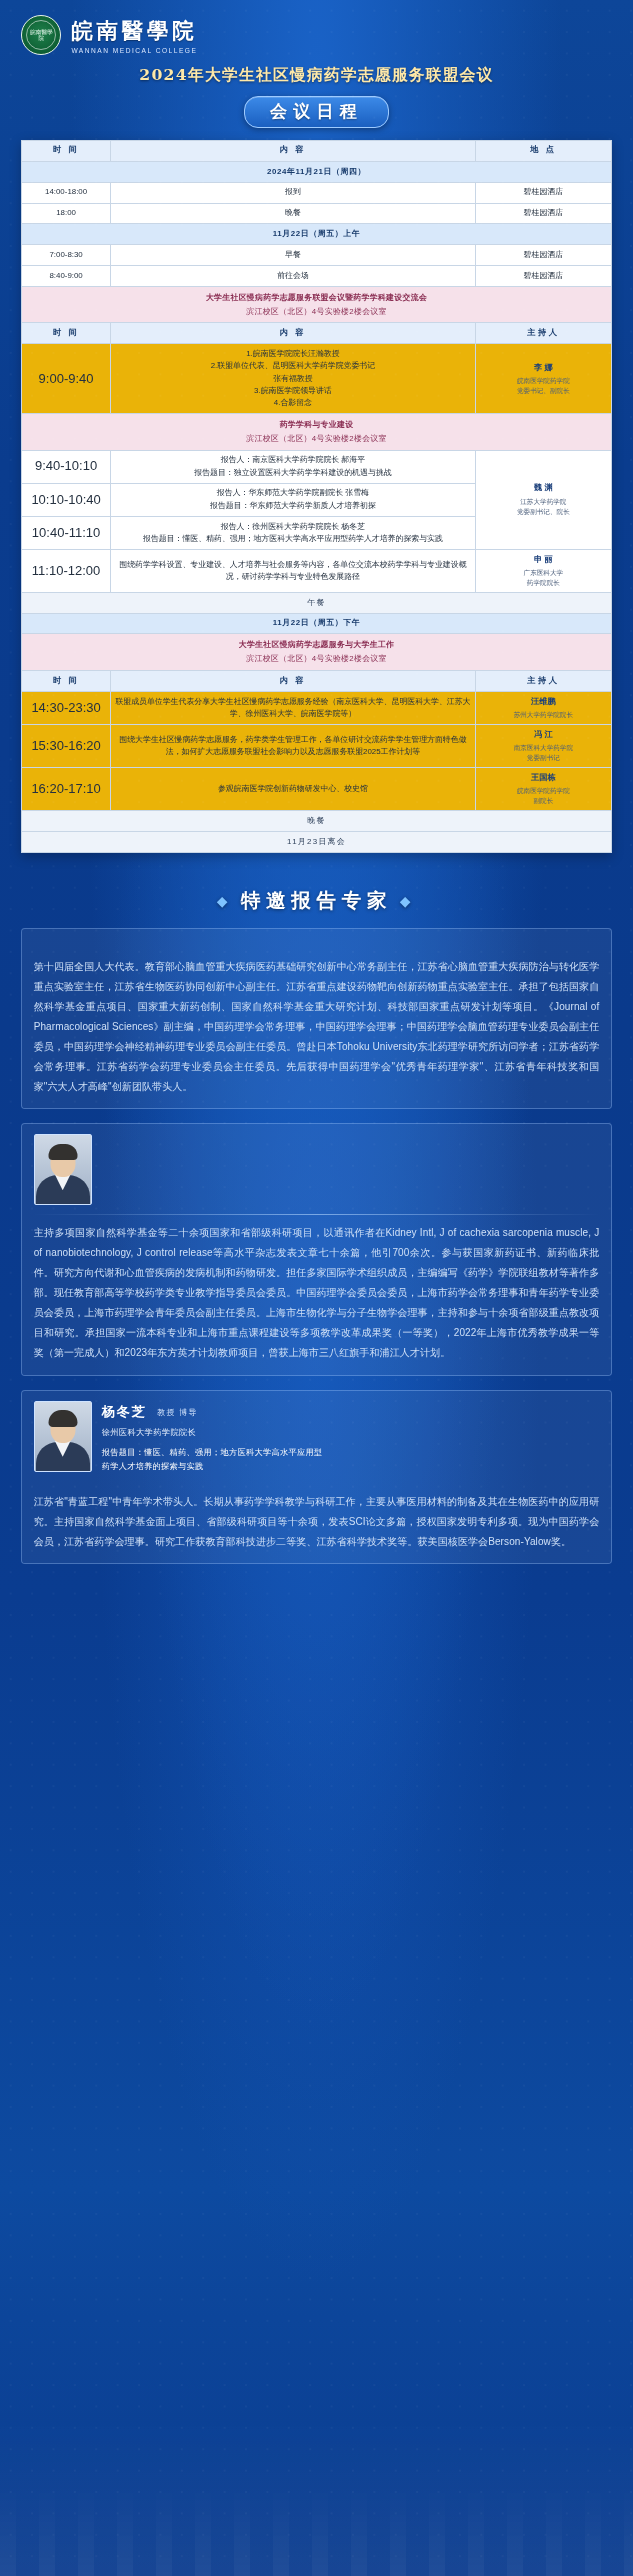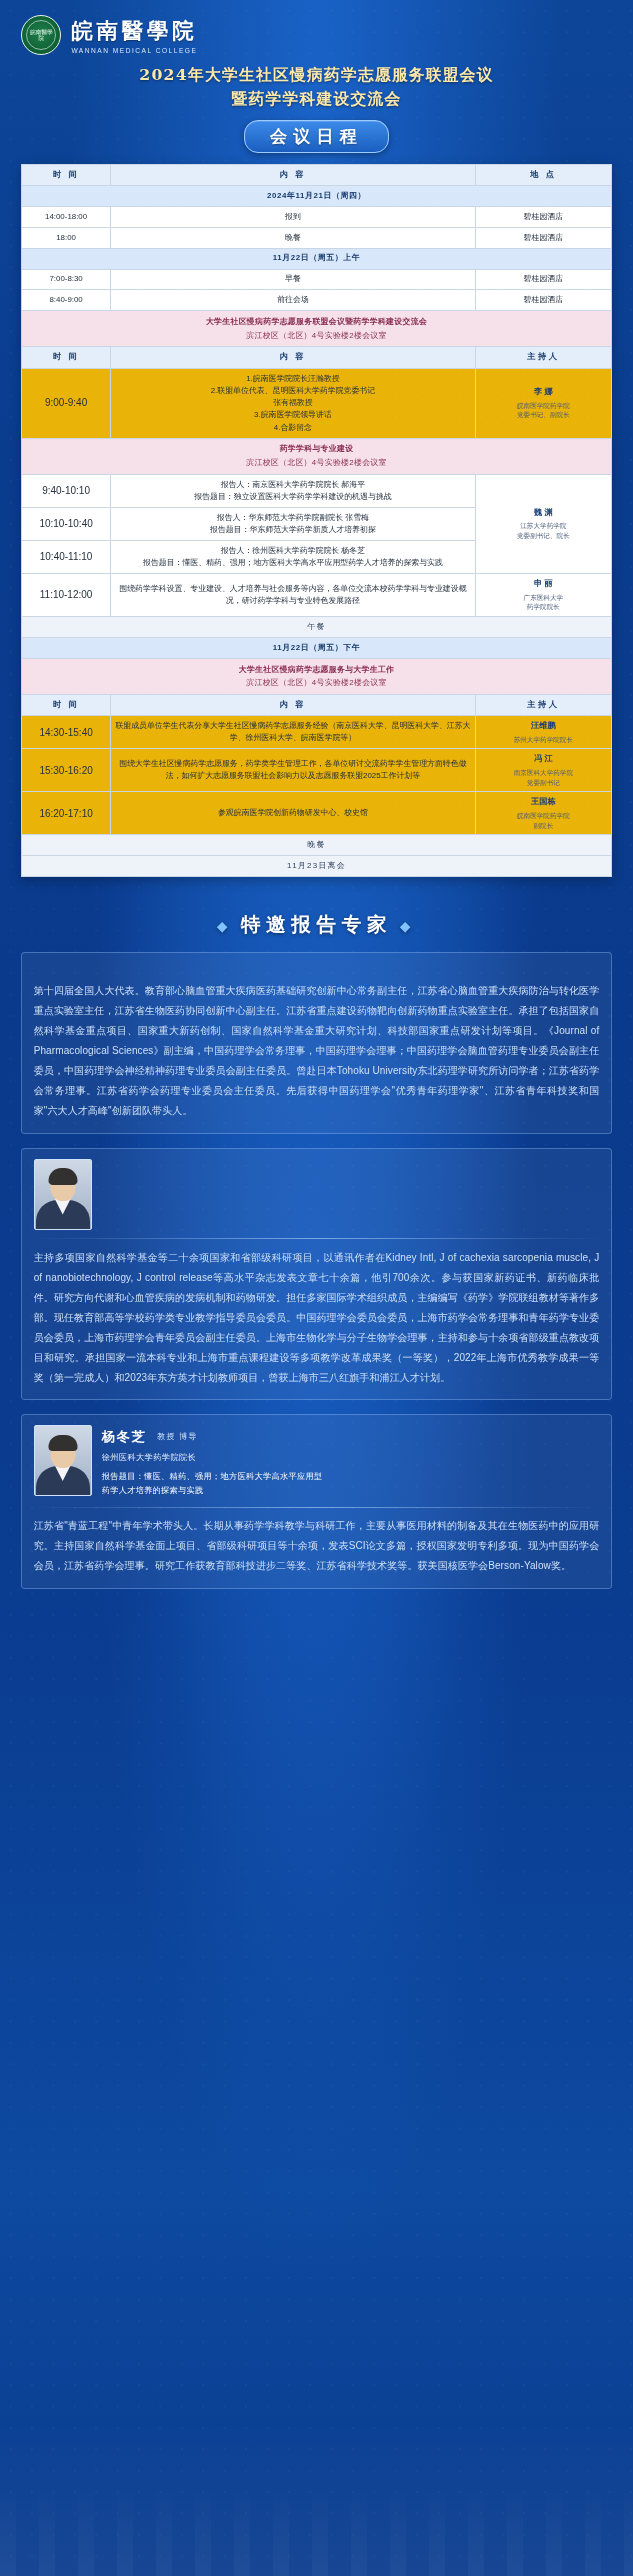--- a/index.html
+++ b/index.html
@@ -149,21 +149,21 @@
     line-height:1.75;
     letter-spacing:0.3px;
   }
   tr.sessionbar td .sub { font-weight:normal; color:#8a2d52; }
   tr.meal td { background:#eef3fa; color:#30425c; letter-spacing:1.3px; }
   td.content-left { text-align:left; padding-left:6.3px; }
   td.host { font-size:8.2px; font-weight:bold; color:#1b3f7a; }
   td.host .org {
     display:block; font-weight:normal; font-size:6.6px; color:#4a5d7a; margin-top:1.9px; line-height:1.5;
   }
-  td.time-cell { font-size:10px; }
+  td.time-cell { font-size:13px; }
   .pink-row td { background:#eab308; }
 
   
   .experts-title {
     text-align:center;
     margin:34px 0 3.8px;
     font-family:"DejaVu Serif", serif;
     font-size:19.5px; font-weight:bold; letter-spacing:5.7px;
     color:#ffffff;
     text-shadow:0 1.3px 3.8px rgba(0,0,0,.45);
@@ -248,21 +248,20 @@
     </div>
     <div class="school-names">
       <div class="school-cn">皖南醫學院</div>
       <div class="school-en">WANNAN MEDICAL COLLEGE</div>
     </div>
   </div>
 
   <div class="title-wrap">
     <div class="title-main">
       <span>2024年大学生社区慢病药学志愿服务联盟会议</span>
-      <span class="l2">暨药学学科建设交流会</span>
     </div>
     <div class="agenda-badge">会议日程</div>
   </div>
 
   <div class="sched-wrap">
     <table class="sched">
       <colgroup>
           <col class="col-time">
           <col class="col-content">
           <col class="col-place">
@@ -369,21 +368,21 @@
             <div>大学生社区慢病药学志愿服务与大学生工作</div>
             <div class="sub">滨江校区（北区）4号实验楼2楼会议室</div>
           </td>
         </tr>
         <tr>
           <th class="hdr">时 间</th>
           <th class="hdr">内 容</th>
           <th class="hdr">主持人</th>
         </tr>
         <tr class="pink-row">
-          <td class="time-cell">14:30-15:40</td>
+          <td class="time-cell">14:30-23:30</td>
           <td class="content-left">联盟成员单位学生代表分享大学生社区慢病药学志愿服务经验（南京医科大学、昆明医科大学、江苏大学、徐州医科大学、皖南医学院等）</td>
           <td class="host">
             <span>汪维鹏</span>
             <span class="org" style="white-space:pre-line">苏州大学药学院院长</span>
           </td>
         </tr>
         <tr class="pink-row">
           <td class="time-cell">15:30-16:20</td>
           <td class="content-left">围绕大学生社区慢病药学志愿服务，药学类学生管理工作，各单位研讨交流药学学生管理方面特色做法，如何扩大志愿服务联盟社会影响力以及志愿服务联盟2025工作计划等</td>
           <td class="host">

